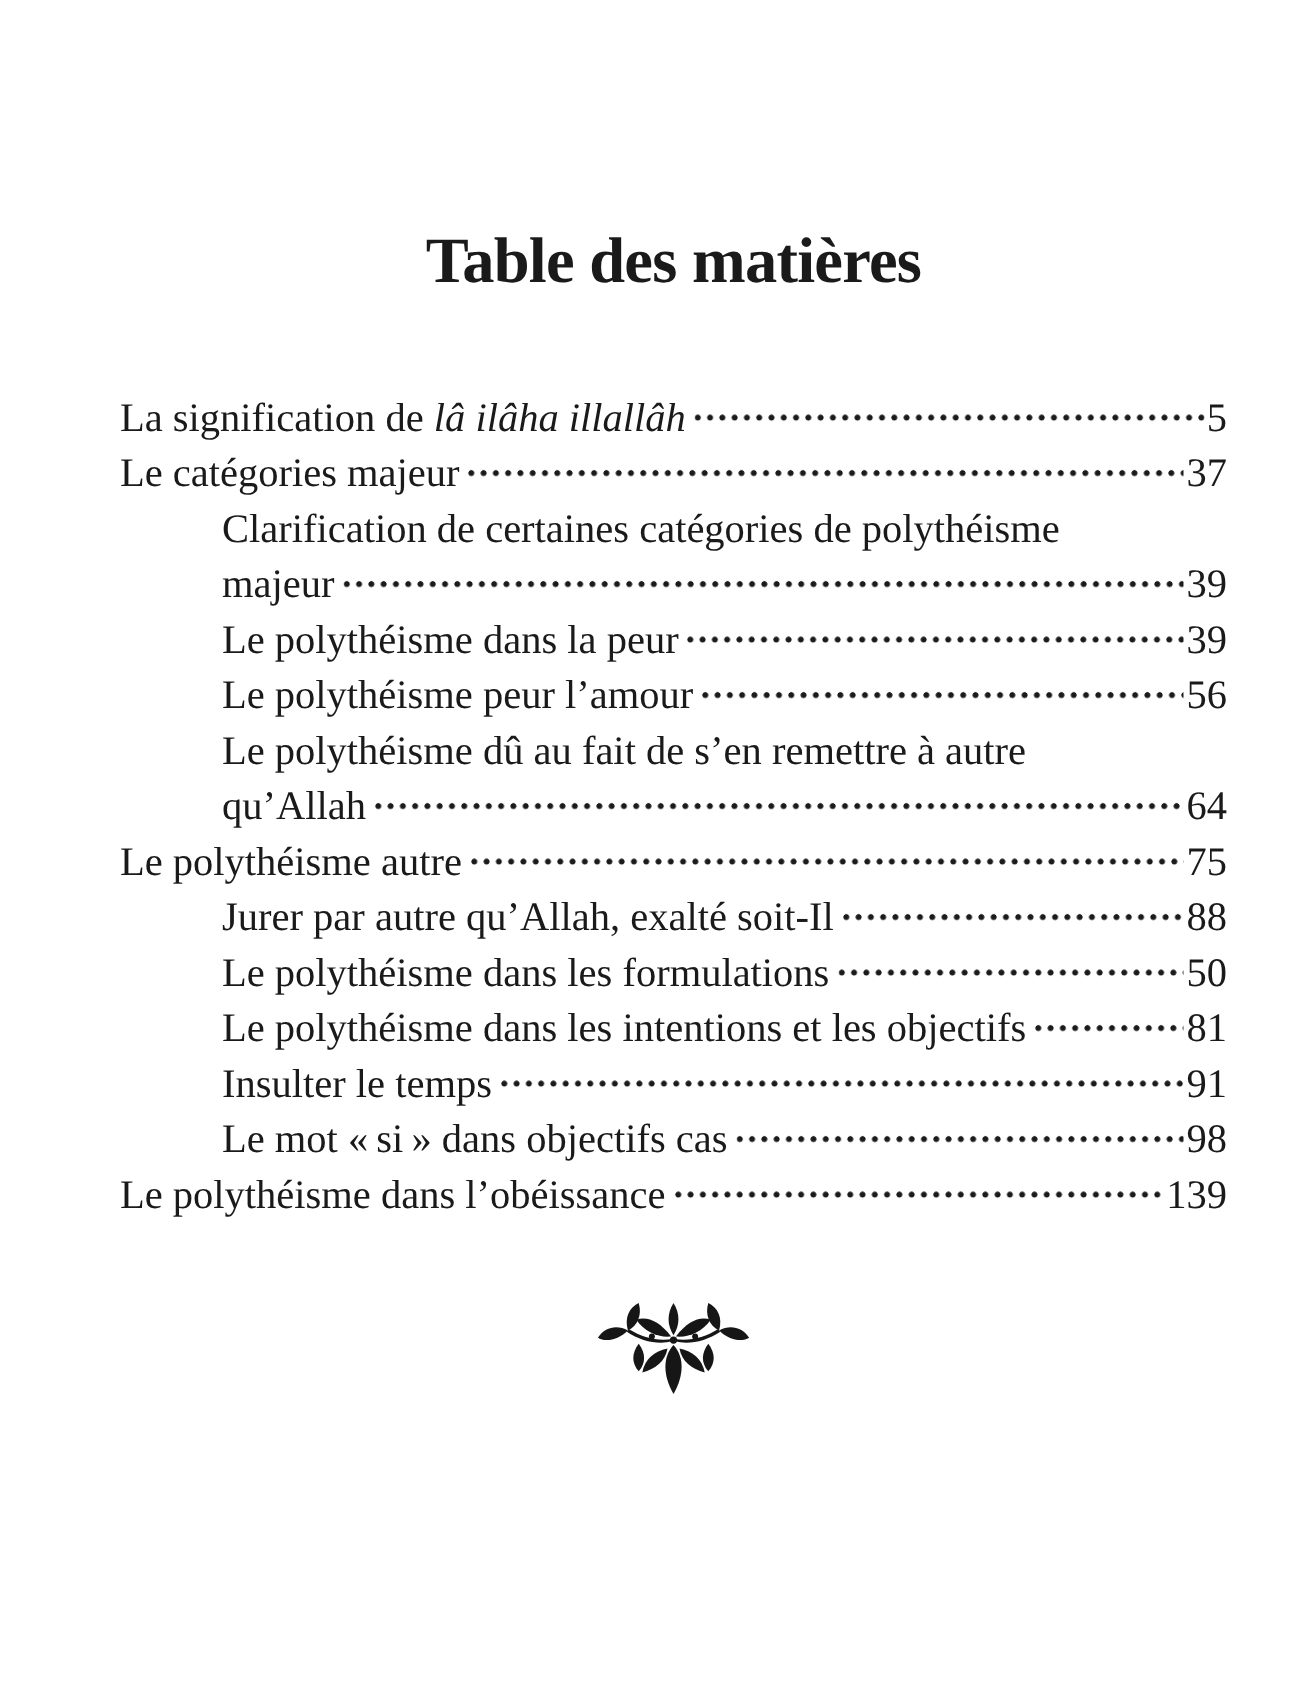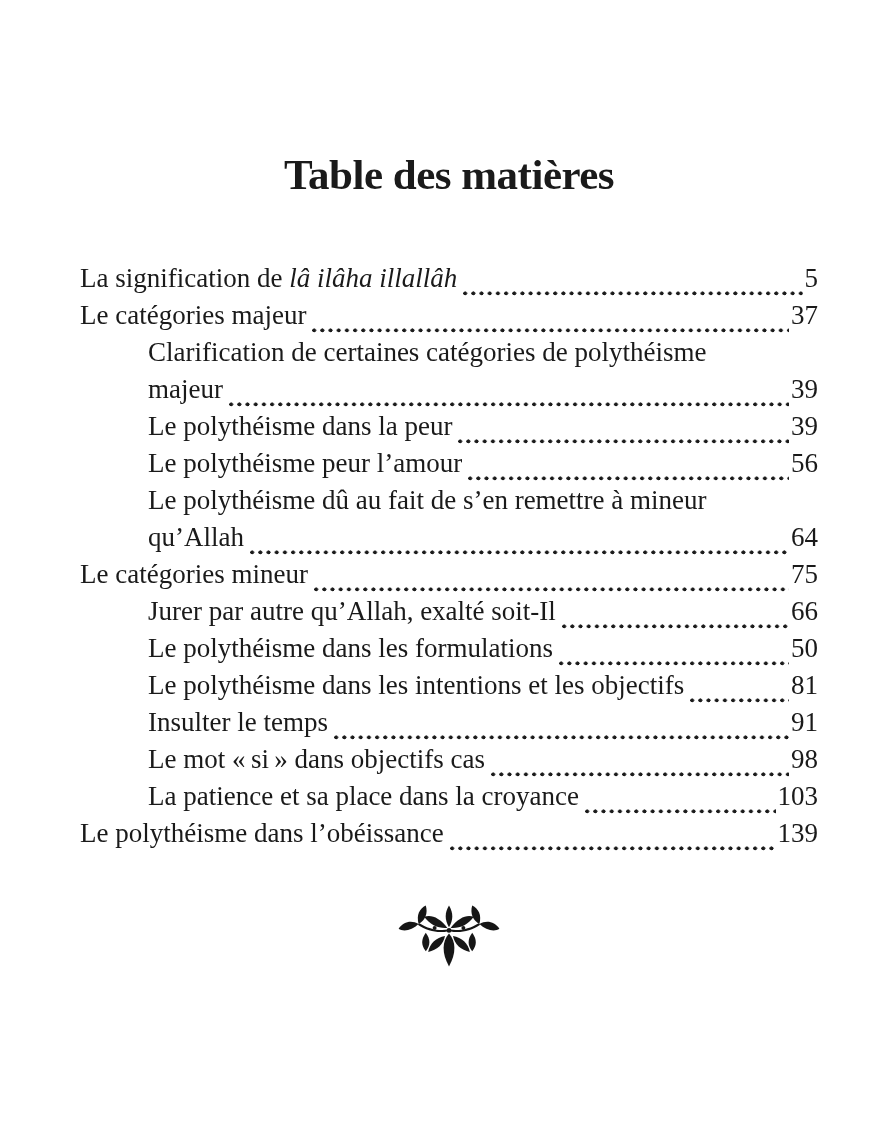--- a/index.html
+++ b/index.html
@@ -22,21 +22,21 @@
     font-size: 43px;
     line-height: 1.25;
     font-weight: 700;
     letter-spacing: -0.5px;
   }
   .toc {
     margin-top: 58px;
   }
   .row {
     display: flex;
-    align-items: flex-end;
+    align-items: center;
     font-size: 27px;
     line-height: 37px;
     white-space: nowrap;
   }
   .row.sub { padding-left: 68px; }
   .entry-text { white-space: nowrap; }
   .entry-text i { font-style: italic; }
   .leader {
     flex: 1 1 auto;
     min-width: 10px;
@@ -90,39 +90,39 @@
       <span class="page-num">39</span>
     </div>
 
     <div class="row sub">
       <span class="entry-text">Le polythéisme peur l’amour</span>
       <span class="leader"></span>
       <span class="page-num">56</span>
     </div>
 
     <div class="row sub">
-      <span class="entry-text">Le polythéisme dû au fait de s’en remettre à mineur</span>
+      <span class="entry-text">Le polythéisme dû au fait de s’en remettre à autre</span>
     </div>
 
     <div class="row sub">
       <span class="entry-text">qu’Allah</span>
       <span class="leader"></span>
       <span class="page-num">64</span>
     </div>
 
     <div class="row">
-      <span class="entry-text">Le catégories mineur</span>
+      <span class="entry-text">Le polythéisme autre</span>
       <span class="leader"></span>
       <span class="page-num">75</span>
     </div>
 
     <div class="row sub">
       <span class="entry-text">Jurer par autre qu’Allah, exalté soit-Il</span>
       <span class="leader"></span>
-      <span class="page-num">66</span>
+      <span class="page-num">88</span>
     </div>
 
     <div class="row sub">
       <span class="entry-text">Le polythéisme dans les formulations</span>
       <span class="leader"></span>
       <span class="page-num">50</span>
     </div>
 
     <div class="row sub">
       <span class="entry-text">Le polythéisme dans les intentions et les objectifs</span>
@@ -135,25 +135,20 @@
       <span class="leader"></span>
       <span class="page-num">91</span>
     </div>
 
     <div class="row sub">
       <span class="entry-text">Le mot « si » dans objectifs cas</span>
       <span class="leader"></span>
       <span class="page-num">98</span>
     </div>
 
-    <div class="row sub">
-      <span class="entry-text">La patience et sa place dans la croyance</span>
-      <span class="leader"></span>
-      <span class="page-num">103</span>
-    </div>
 
     <div class="row">
       <span class="entry-text">Le polythéisme dans l’obéissance</span>
       <span class="leader"></span>
       <span class="page-num">139</span>
     </div>
 
   </nav>
 
   <div class="ornament-wrap">

